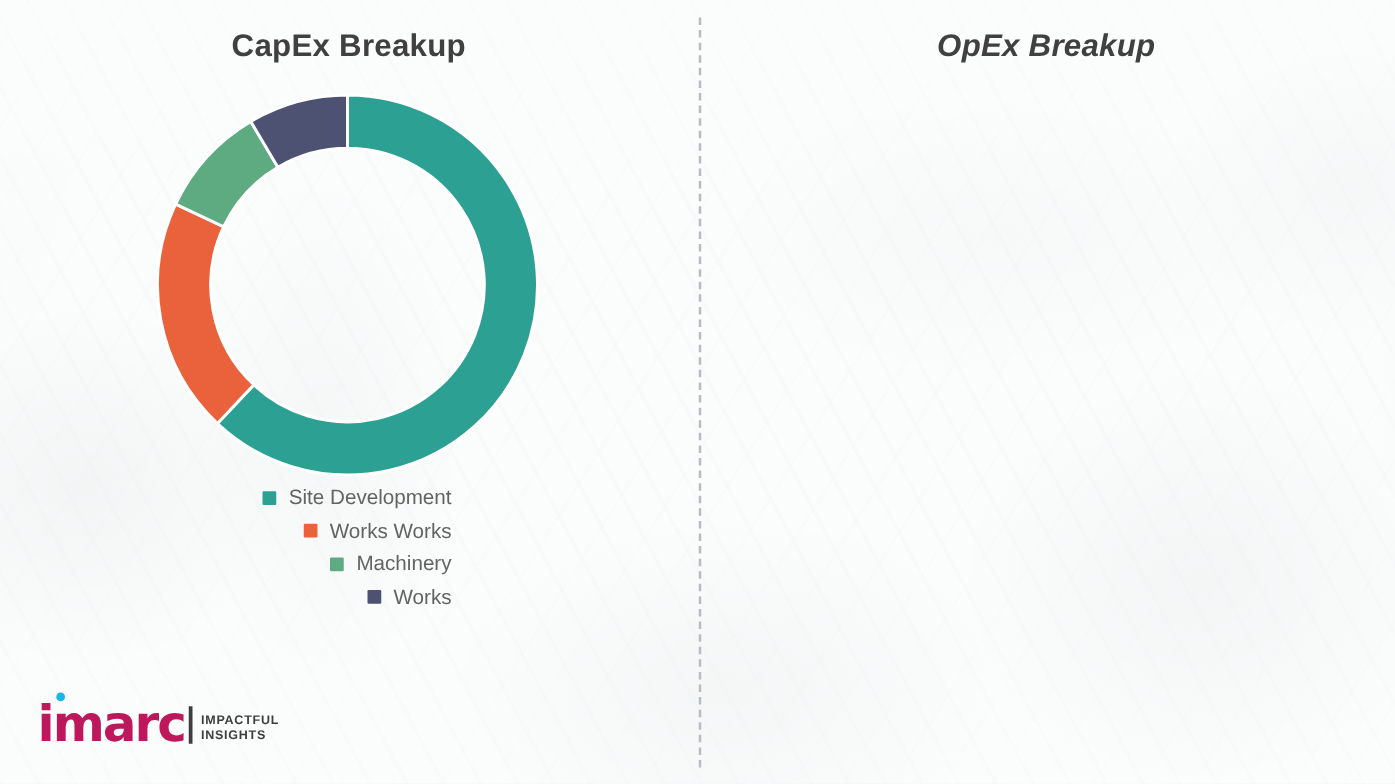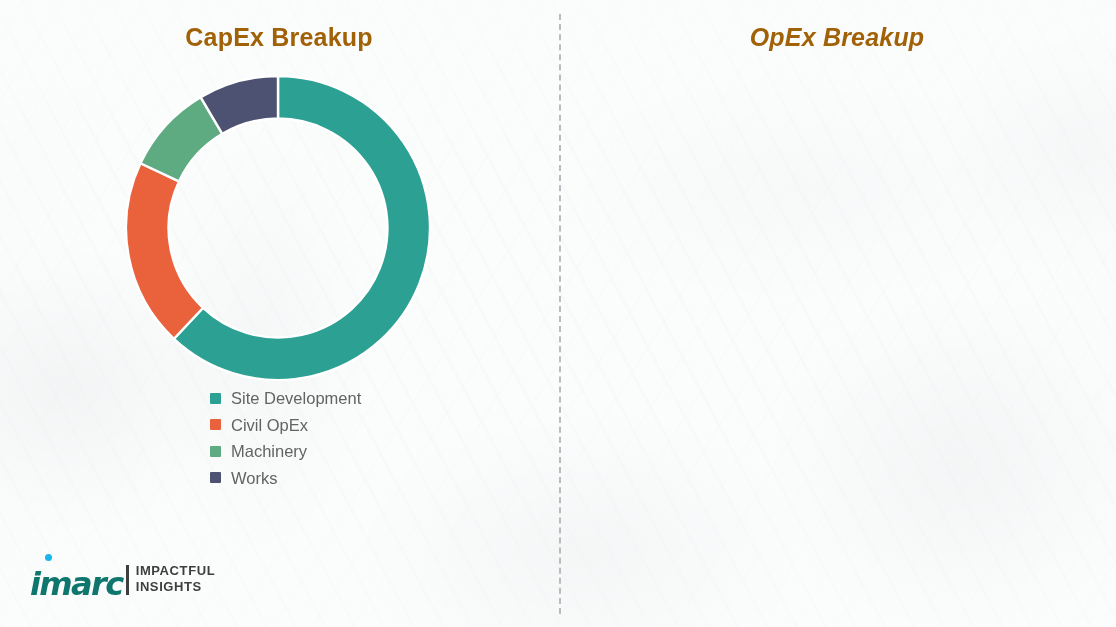--- a/index.html
+++ b/index.html
@@ -45,60 +45,60 @@
   #stage{position:absolute;inset:0;}
 
   .panel{position:absolute;top:0;height:627px;}
   #panel-capex{left:0;width:558px;}
   #panel-opex{left:558px;width:558px;font-style:italic;}
 
   .panel-title{
     position:absolute;top:23px;left:0;width:100%;
     text-align:center;
     font-size:25px;font-weight:bold;
-    color:#a16207;
+    color:#404040;
     letter-spacing:.2px;
   }
 
   #divider{
     position:absolute;left:559px;top:14px;width:0;height:600px;
     border-left:2px dashed #b6bcc0;
   }
 
   
   .donut-wrap{position:absolute;}
   #donut-capex{left:125px;top:75px;width:306px;height:306px;}
   .donut-svg{display:block;width:100%;height:100%;}
 
   
   .legend{position:absolute;}
   #legend-capex{left:210px;top:390px;}
 
-  .legend-item{display:flex;align-items:center;margin-bottom:10px;}
+  .legend-item{display:flex;align-items:center;margin-bottom:10px;justify-content:flex-end;}
   .legend-swatch{
     width:11px;height:11px;flex:0 0 11px;margin-right:10px;border-radius:1px;
   }
   .legend-label{
     font-size:16.5px;color:#636363;white-space:nowrap;line-height:1;
   }
 
   
   #logo{position:absolute;left:30px;top:563px;display:flex;align-items:flex-end;}
   #logo-dot{
     position:absolute;left:15px;top:-9px;width:7px;height:7px;border-radius:50%;
     background:#18b4ea;
   }
   #logo-word{
-    font-size:32px;font-weight:bold;color:#0f766e;line-height:.88;
-    letter-spacing:-1.6px;font-family:"DejaVu Sans", sans-serif;font-style:italic;
+    font-size:40px;font-weight:bold;color:#be185d;line-height:.88;
+    letter-spacing:-1.6px;font-family:"DejaVu Sans", sans-serif;
   }
   #logo-bar{width:3px;height:30px;background:#3e3e3e;margin:0 7px 3px 3px;}
   #logo-tag{display:flex;flex-direction:column;justify-content:flex-end;padding-bottom:3px;}
   #logo-tag span{
-    font-size:13px;font-weight:bold;color:#3e3e3e;letter-spacing:.6px;line-height:1.22;
+    font-size:10px;font-weight:bold;color:#3e3e3e;letter-spacing:.6px;line-height:1.22;
   }
 </style>
 </head>
 <body>
 
 <div id="bg-photo"></div>
 <div id="bg-veil"></div>
 
 <div id="stage">
 
@@ -118,21 +118,21 @@
       </svg>
     </div>
 
     <div class="legend" id="legend-capex">
         <div class="legend-item">
           <span class="legend-swatch" style="background: rgb(44, 161, 147);"></span>
           <span class="legend-label">Site Development</span>
         </div>
         <div class="legend-item">
           <span class="legend-swatch" style="background: rgb(233, 98, 60);"></span>
-          <span class="legend-label">Civil OpEx</span>
+          <span class="legend-label">Works Works</span>
         </div>
         <div class="legend-item">
           <span class="legend-swatch" style="background: rgb(94, 171, 130);"></span>
           <span class="legend-label">Machinery</span>
         </div>
         <div class="legend-item">
           <span class="legend-swatch" style="background: rgb(78, 82, 114);"></span>
           <span class="legend-label">Works</span>
         </div>
       </div>

